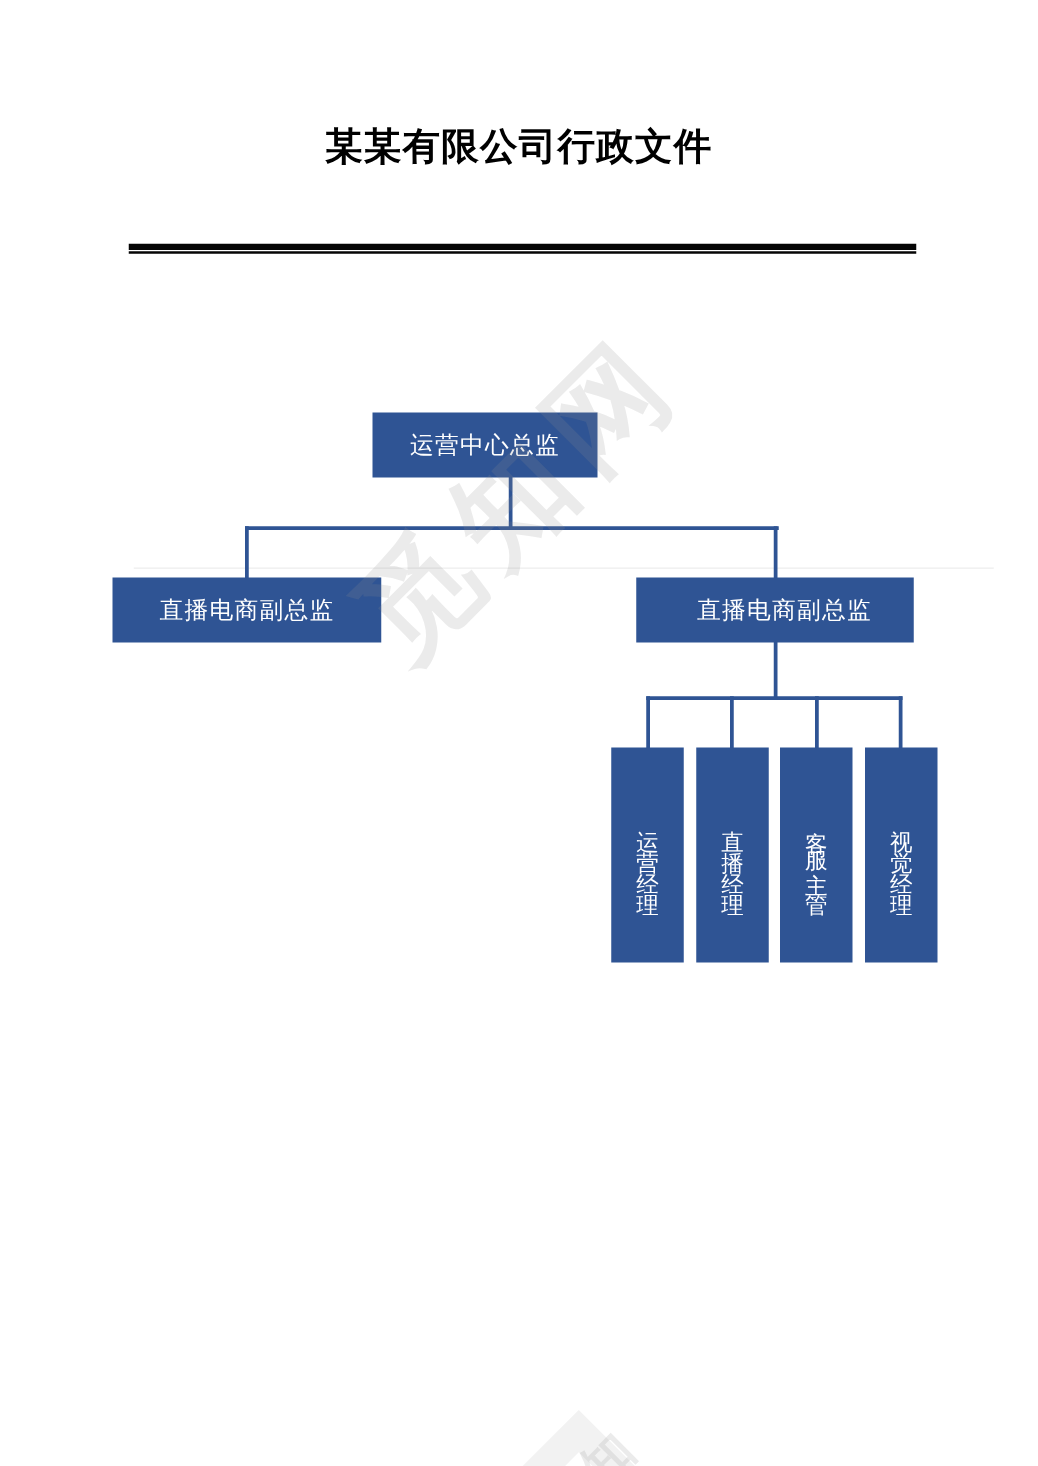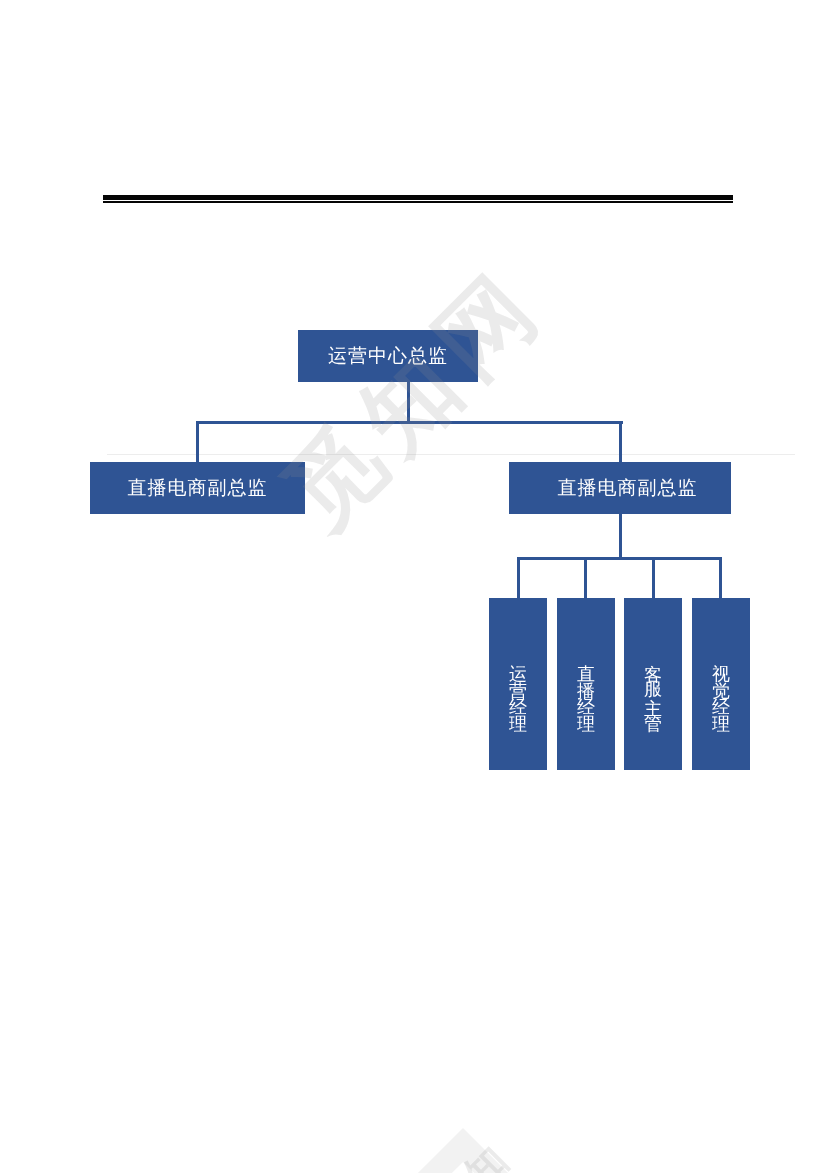--- a/index.html
+++ b/index.html
@@ -95,20 +95,21 @@
     color:var(--wm);
     z-index:6;
     pointer-events:none;
   }
 </style>
 </head>
 <body>
 
 <div class="page">
 
+  <div class="doc-title">某某有限公司行政文件</div>
   <div class="double-rule"></div>
   <div class="faint-rule"></div>
 
   <div class="wm-center">觅知网</div>
 
   <div>
 
     <div class="cline" style="left:407px; top:381px; width:3px; height:43px;"></div>
     <div class="cline" style="left:196px; top:421px; width:427px; height:3px;"></div>
     <div class="cline" style="left:196px; top:421px; width:3px; height:44px;"></div>

